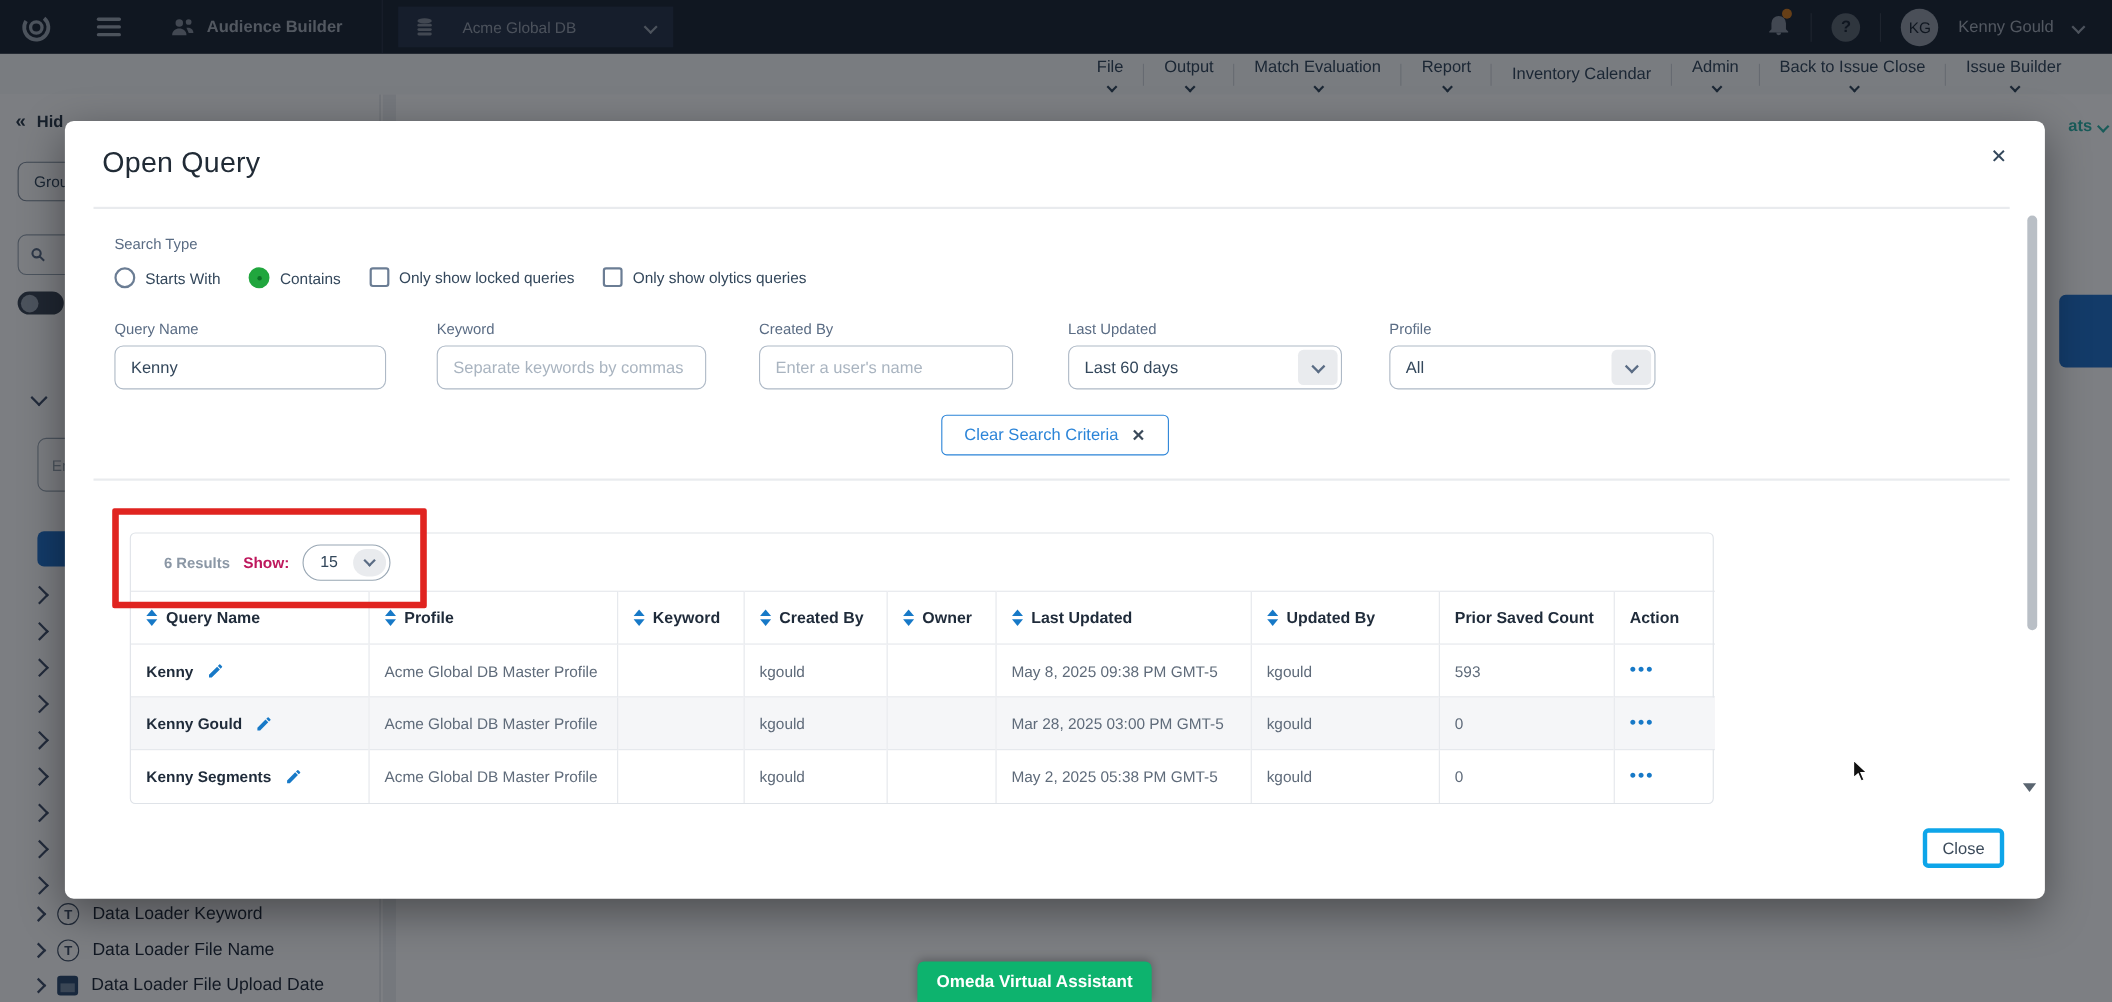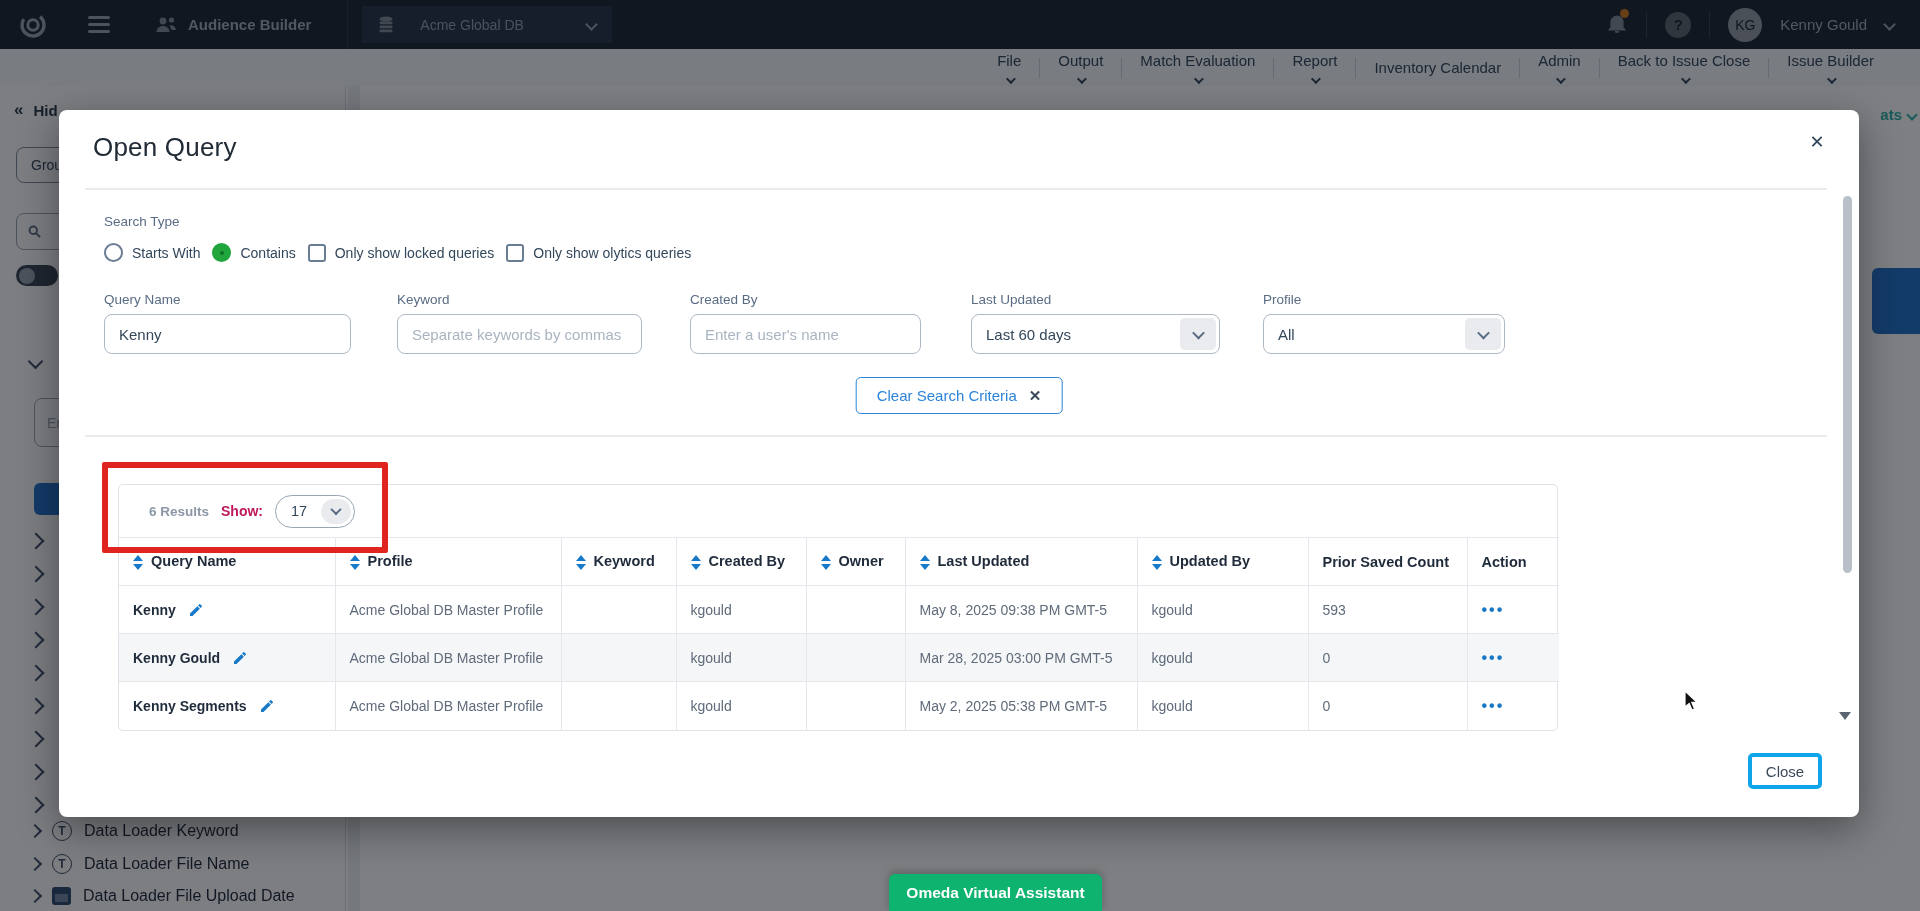--- a/index.html
+++ b/index.html
@@ -60,21 +60,21 @@
   .overlay { position:absolute; inset:0; background:rgba(5,10,18,0.52); z-index:5; }
 
   
   .modal { position:absolute; left:59px; top:110px; width:1800px; height:707px; background:#fff; border-radius:8px; z-index:10; box-shadow:0 12px 40px rgba(0,0,0,.4); }
   .modal-title { position:absolute; left:34px; top:22px; font-size:26px; font-weight:500; color:#212b36; letter-spacing:.2px; }
   .modal-close { position:absolute; right:24px; top:14px; width:36px; height:36px; border:none; background:none; font-size:18px; color:#33475b; cursor:pointer; }
   .hr1 { position:absolute; left:26px; right:32px; top:78px; height:2px; background:#e9ebee; }
   .hr2 { position:absolute; left:26px; right:32px; top:325px; height:2px; background:#e9ebee; }
 
   .st-label { position:absolute; left:45px; top:104px; font-size:13.5px; color:#5a6c84; }
-  .st-row { position:absolute; left:45px; top:133px; display:flex; align-items:flex-end; gap:12px; }
+  .st-row { position:absolute; left:45px; top:133px; display:flex; align-items:flex-start; gap:26px; }
   .choice { display:flex; align-items:center; gap:9px; font-size:14px; color:#33475b; cursor:pointer; }
   .radio { width:19px; height:19px; border:2px solid #6b7d94; border-radius:50%; background:#fff; position:relative; flex:0 0 auto; }
   .radio.on { border-color:#21a63e; background:#21a63e; }
   .radio.on::after { content:""; position:absolute; left:5.5px; top:5.5px; width:4px; height:4px; border-radius:50%; background:#0c7226; }
   .checkbox { width:18px; height:18px; border:2px solid #6b7d94; border-radius:3px; background:#fff; flex:0 0 auto; }
 
   .field { position:absolute; top:182px; }
   .field .flabel { font-size:13.5px; color:#5a6c84; margin-bottom:7px; }
   .tinput { height:40px; border:1.5px solid #aeb9c6; border-radius:8px; font-family:"Liberation Sans",sans-serif; font-size:15px; color:#33475b; padding:0 14px; width:100%; background:#fff; }
   .tinput::placeholder { color:#a9b4c0; }
@@ -107,21 +107,21 @@
   .sort .dn { border-top:6px solid #1779c7; }
   .pencil { width:16px; height:16px; fill:#1779c7; cursor:pointer; flex:0 0 auto; }
   .dots { color:#1779c7; font-weight:bold; font-size:16px; letter-spacing:2px; cursor:pointer; }
 
   .modal-footer-close { position:absolute; right:37px; top:643px; width:74px; height:36px; border:4px solid #0ea5e9; border-radius:5px; background:#fff; color:#3b4a5a; font-size:15px; font-family:"Liberation Sans",sans-serif; cursor:pointer; }
 
   .mscroll-thumb { position:absolute; right:7px; top:86px; width:9px; height:377px; border-radius:5px; background:#b9bfc6; }
   .mscroll-arrow { position:absolute; right:8px; top:602px; width:0; height:0; border-left:6px solid transparent; border-right:6px solid transparent; border-top:8px solid #5a6570; }
 
   
-  .assistant { position:absolute; left:889px; top:874px; width:213px; height:37px; background:#0db36e; border:none; border-radius:6px 6px 0 0; color:#fff; font-weight:bold; font-size:15.5px; font-family:"Liberation Sans",sans-serif; z-index:15; cursor:pointer; box-shadow:0 -2px 8px rgba(0,0,0,.25); }
+  .assistant { position:absolute; left:834px; top:874px; width:213px; height:37px; background:#0db36e; border:none; border-radius:6px 6px 0 0; color:#fff; font-weight:bold; font-size:15.5px; font-family:"Liberation Sans",sans-serif; z-index:15; cursor:pointer; box-shadow:0 -2px 8px rgba(0,0,0,.25); }
 
   
   .annotation { position:absolute; left:102px; top:462px; width:286px; height:91px; border:6px solid #e02420; border-radius:2px; z-index:20; pointer-events:none; }
 
   .cursor { position:absolute; left:1683px; top:690px; z-index:30; pointer-events:none; }
 
   .icon-svg { display:block; }
 </style>
 </head>
 <body>
@@ -334,21 +334,21 @@
     <span class="cx">✕</span>
   </button>
 
   <div class="hr2"></div>
 
   <div class="card">
     <div class="card-toolbar">
       <span class="res-count">6 Results</span>
       <span class="show-label">Show:</span>
       <div class="show-select">
-        <span>17</span>
+        <span>15</span>
         <span class="chevbtn">
             <span class="schev"></span>
           </span>
       </div>
     </div>
     <table class="results">
       <colgroup>
         <col style="width:216px">
           <col style="width:226px">
           <col style="width:115px">

